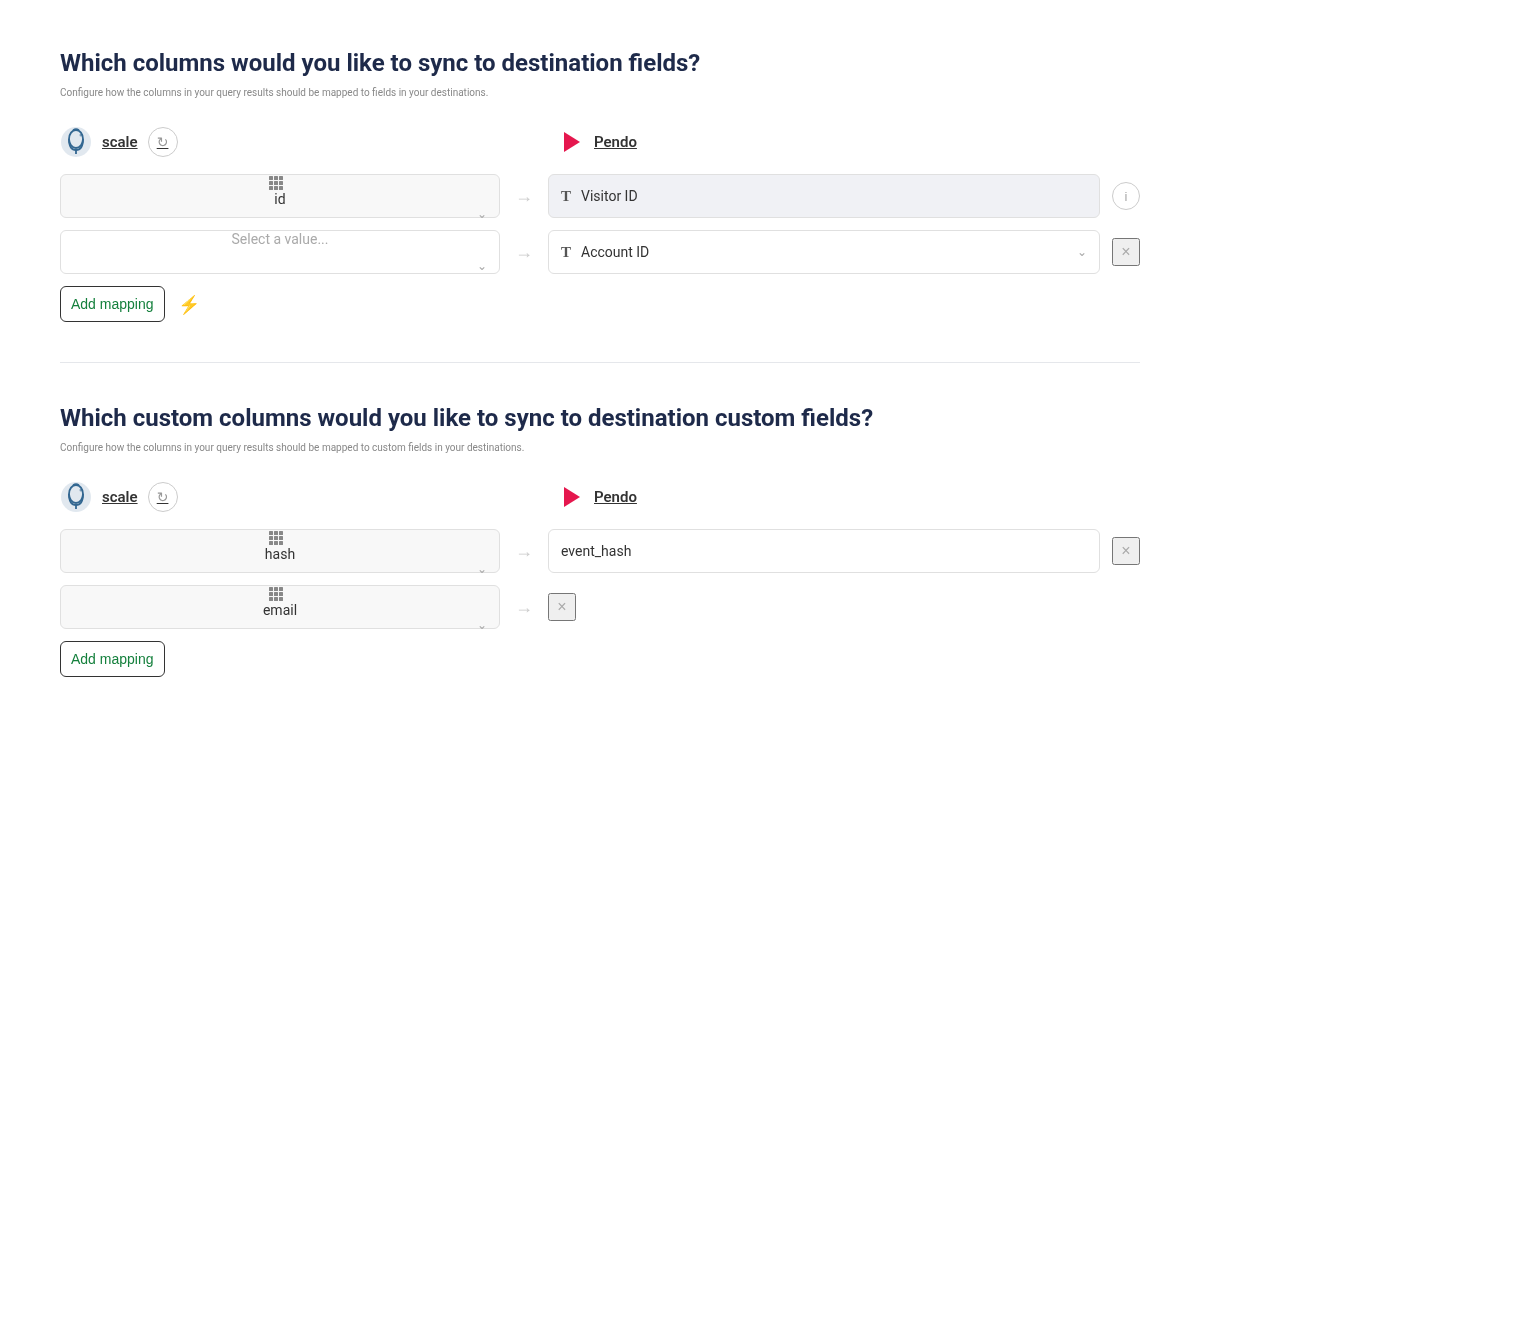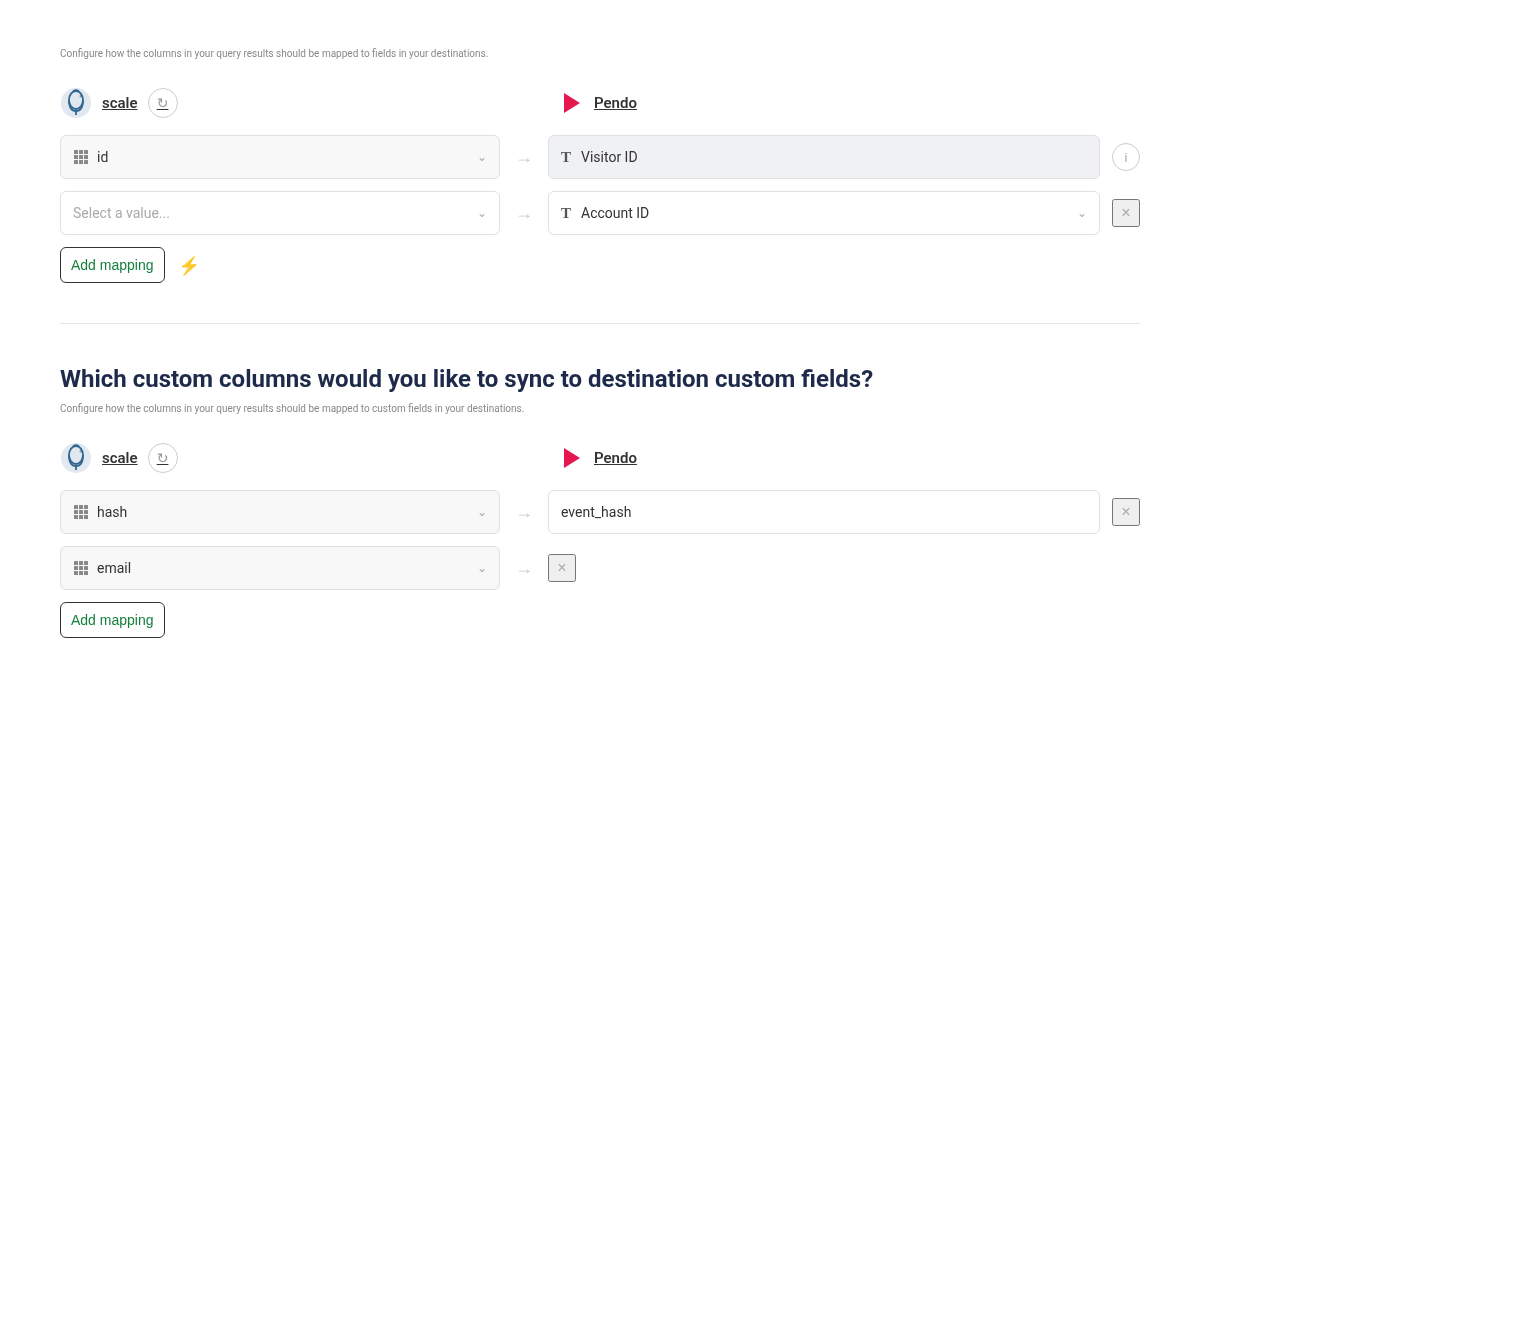--- a/index.html
+++ b/index.html
@@ -93,20 +93,21 @@
       width: 440px;
       height: 44px;
       border: 1.5px solid #e0e0e0;
       border-radius: 6px;
       background: #f8f8f8;
       display: flex;
       align-items: center;
       padding: 0 12px;
       cursor: pointer;
       position: relative;
+      flex-direction: column;
     }
 
     .source-select.placeholder {
       background: #fff;
     }
 
     .source-select .grid-icon {
       width: 16px;
       height: 16px;
       margin-right: 8px;
@@ -231,20 +232,21 @@
 
     
     .grid-svg rect {
       fill: #888;
     }
   </style>
 </head>
 <body>
 
 <div class="section">
+  <h2 class="section-title">Which columns would you like to sync to destination fields?</h2>
   <p class="section-subtitle">Configure how the columns in your query results should be mapped to fields in your destinations.</p>
 
   <div class="mapping-header">
     <div class="source-header">
 
       <svg class="pg-icon" viewBox="0 0 32 32" fill="none" xmlns="http://www.w3.org/2000/svg">
         <circle cx="16" cy="16" r="15" fill="#336791" opacity="0.15"></circle>
         <ellipse cx="16" cy="13" rx="7" ry="9" fill="none" stroke="#336791" stroke-width="1.8"></ellipse>
         <path d="M9 13 Q9 24 16 24 Q23 24 23 13" fill="none" stroke="#336791" stroke-width="1.8"></path>
         <path d="M16 24 L16 28" stroke="#336791" stroke-width="1.8"></path>

